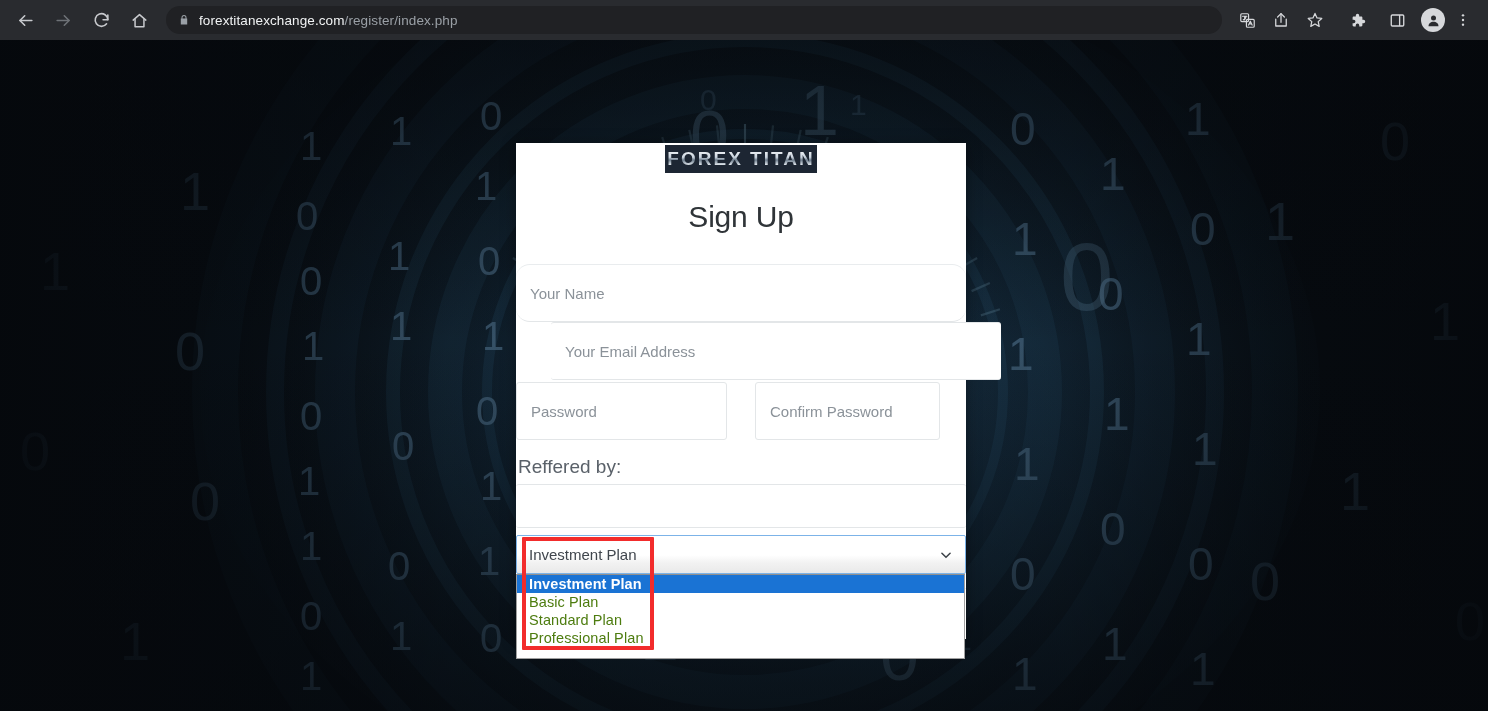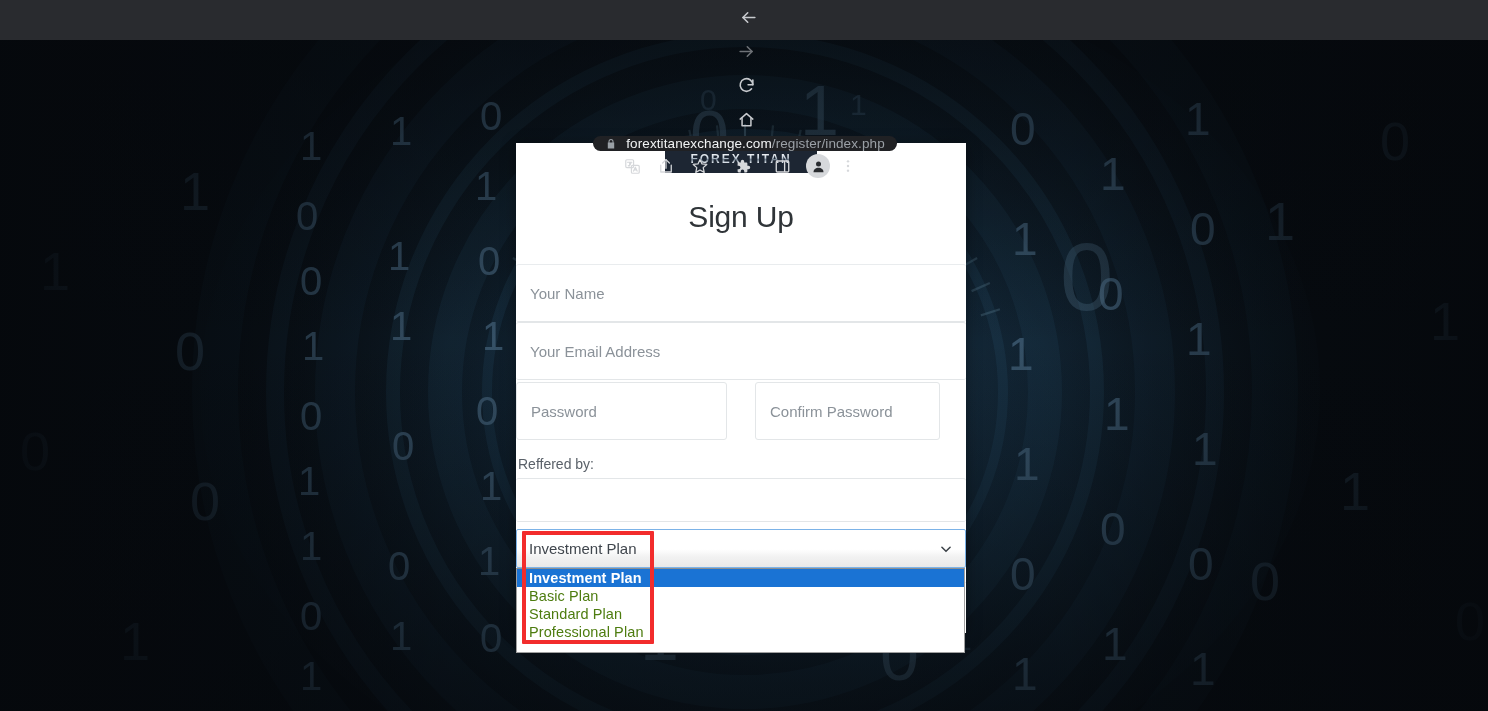--- a/index.html
+++ b/index.html
@@ -11,21 +11,20 @@
     font-family: "Liberation Sans", sans-serif;
   }
 
   
   #browser-chrome {
     position: absolute; top: 0; left: 0;
     width: 1488px; height: 40px;
     background: #292b2f;
     display: flex; align-items: center;
     z-index: 50;
-    flex-direction: column;
   }
   .nav-btn {
     width: 34px; height: 34px;
     margin-left: 4px;
     display: flex; align-items: center; justify-content: center;
     border-radius: 50%;
     color: #c8cace;
     flex: 0 0 auto;
   }
   .nav-btn:first-child { margin-left: 8px; }
@@ -90,21 +89,21 @@
   }
   #card-header { padding: 0; }
   #logo-banner {
     margin: 2px auto 0;
     width: 152px; height: 28px;
     background: #1d2633;
     display: flex; align-items: center; justify-content: center;
   }
   #logo-text {
     font-family: "Liberation Sans", sans-serif;
-    font-size: 12px;
+    font-size: 19px;
     font-weight: 700;
     letter-spacing: 2.0px;
     background: linear-gradient(180deg,#ffffff 0%,#c9d3de 42%,#6e7d8c 55%,#e6ecf2 78%,#aab6c2 100%);
     -webkit-background-clip: text;
     background-clip: text;
     color: transparent;
     -webkit-text-fill-color: transparent;
     text-shadow: none;
   }
   #page-title {
@@ -125,29 +124,29 @@
     padding: 0 14px;
     font-size: 15px;
     color: #3a4046;
     font-family: "Liberation Sans", sans-serif;
     background: #fff;
     outline: none;
     width: 100%;
   }
   .field::placeholder { color: #8b9299; }
   #field-name-wrap, #field-email-wrap { padding: 0; }
-  #field-name { border-left: none; border-right: none; border-top-color:#e9ecee; }
-  #field-email { border-left: none; border-right: none; }
+  #field-name { border-left: none; border-right: none; border-top-color:#e9ecee;border-radius:14px; }
+  #field-email { border-left: none; border-right: none; margin-left: 35px; }
   #pw-row { padding: 2px 4px 0 0; }
   #field-password { width: 211px; margin-left: 0px; }
   #pw-gap { width: 28px; flex: 0 0 28px; }
   #field-confirm { width: 185px; }
 
   #referred-label {
-    font-size: 14px;
+    font-size: 19px;
     color: #5a6169;
     padding: 16px 0 6px 2px;
   }
   #field-referred {
     height: 44px;
     border-left: none; border-right: none;
   }
 
   
   #plan-select-wrap {

